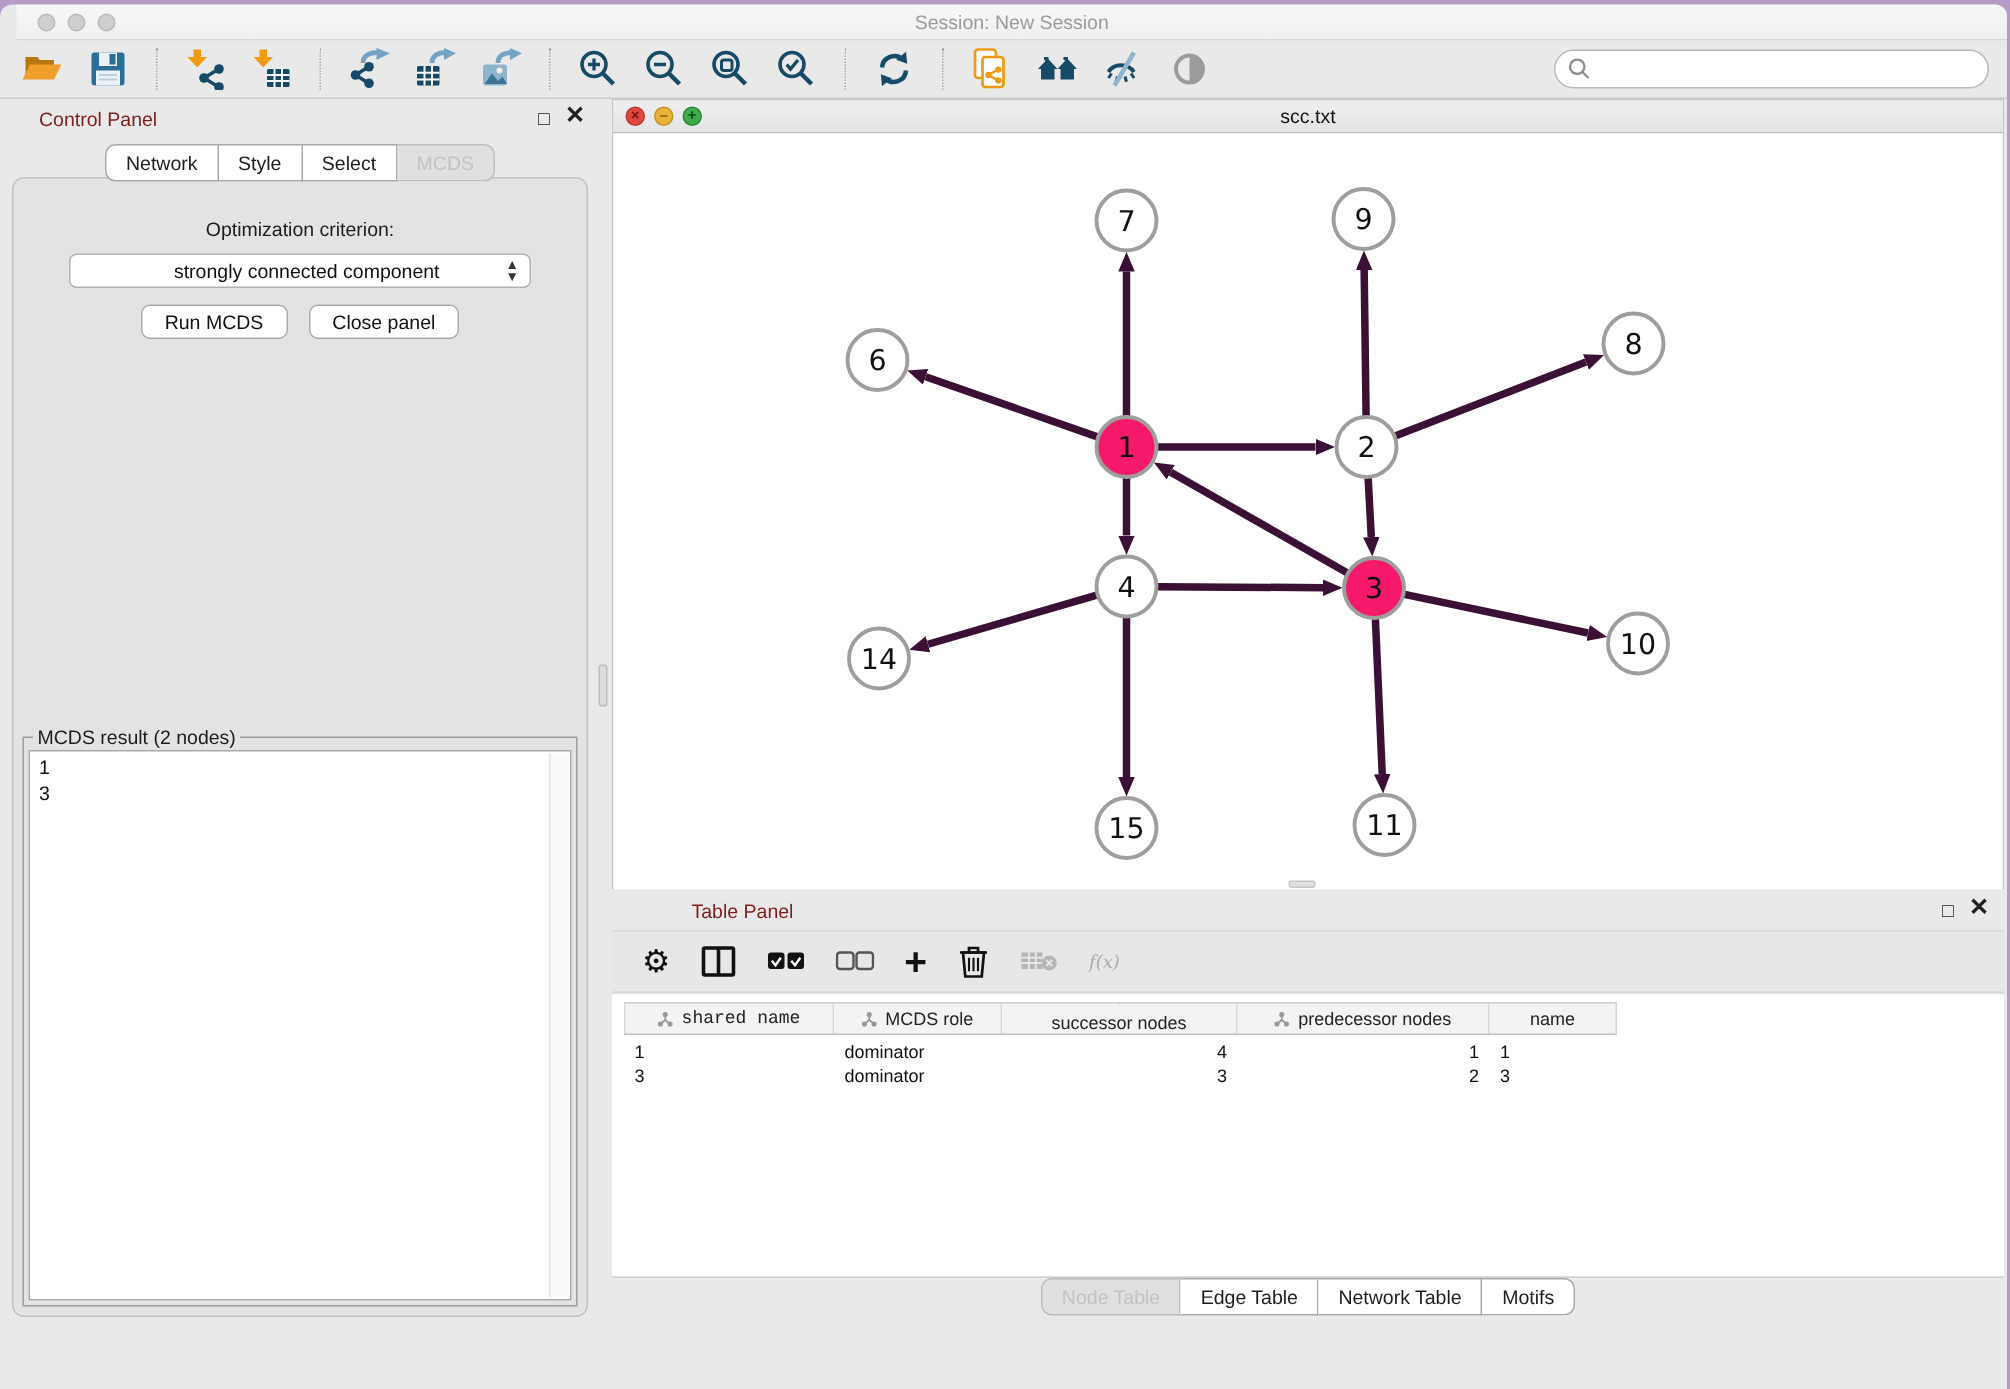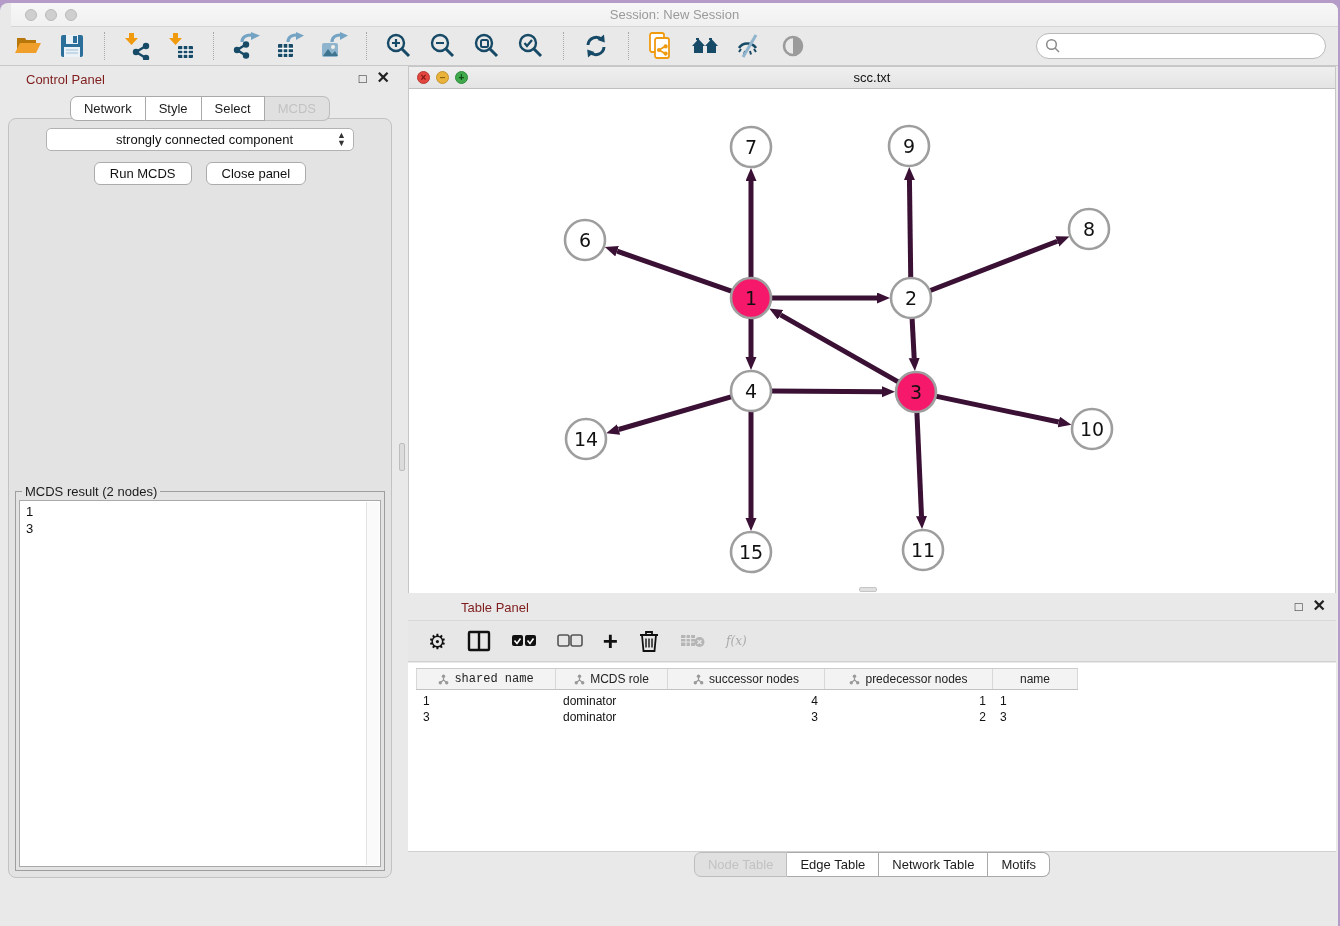--- a/index.html
+++ b/index.html
@@ -281,20 +281,21 @@
         <span class="close-glyph">✕</span>
       </span>
     </div>
     <div class="tabs-row">
       <span class="tab">Network</span>
       <span class="tab">Style</span>
       <span class="tab">Select</span>
       <span class="tab active">MCDS</span>
     </div>
     <div class="cp-body">
+      <div class="opt-label">Optimization criterion:</div>
       <div class="criterion">
         <span>strongly connected component</span>
         <span class="stepper">
             <span>▲</span>
             <span>▼</span>
           </span>
       </div>
       <div class="btn-row">
         <button class="pbtn">Run MCDS</button>
         <button class="pbtn">Close panel</button>
@@ -432,21 +433,21 @@
           </span>
           <span class="th" style="width: 112px;">
             <svg class="hier" width="11" height="11" viewBox="0 0 11 11">
                 <path d="M5.5 3v3M2.5 8.5l3-2.5M8.5 8.5l-3-2.5" stroke="#999" stroke-width="1.2" fill="none"></path>
                 <circle cx="5.5" cy="2.3" r="1.7" fill="#999"></circle>
                 <circle cx="2.3" cy="8.7" r="1.7" fill="#999"></circle>
                 <circle cx="8.7" cy="8.7" r="1.7" fill="#999"></circle>
               </svg>
             <span>MCDS role</span>
           </span>
-          <span class="th" style="width: 157px;">
+          <span class="th" style="width: 157px; flex-direction: column;">
             <svg class="hier" width="11" height="11" viewBox="0 0 11 11">
                 <path d="M5.5 3v3M2.5 8.5l3-2.5M8.5 8.5l-3-2.5" stroke="#999" stroke-width="1.2" fill="none"></path>
                 <circle cx="5.5" cy="2.3" r="1.7" fill="#999"></circle>
                 <circle cx="2.3" cy="8.7" r="1.7" fill="#999"></circle>
                 <circle cx="8.7" cy="8.7" r="1.7" fill="#999"></circle>
               </svg>
             <span>successor nodes</span>
           </span>
           <span class="th" style="width: 168px;">
             <svg class="hier" width="11" height="11" viewBox="0 0 11 11">

